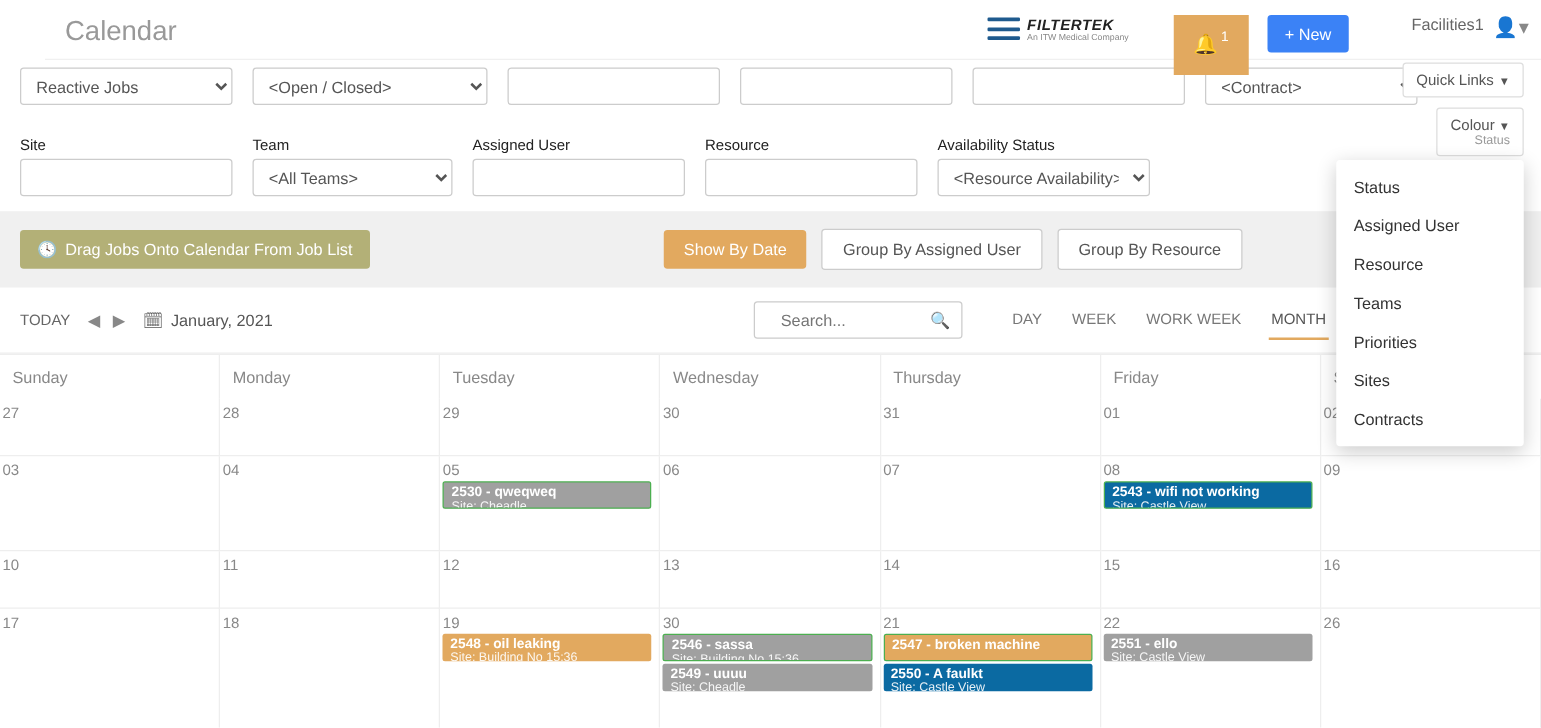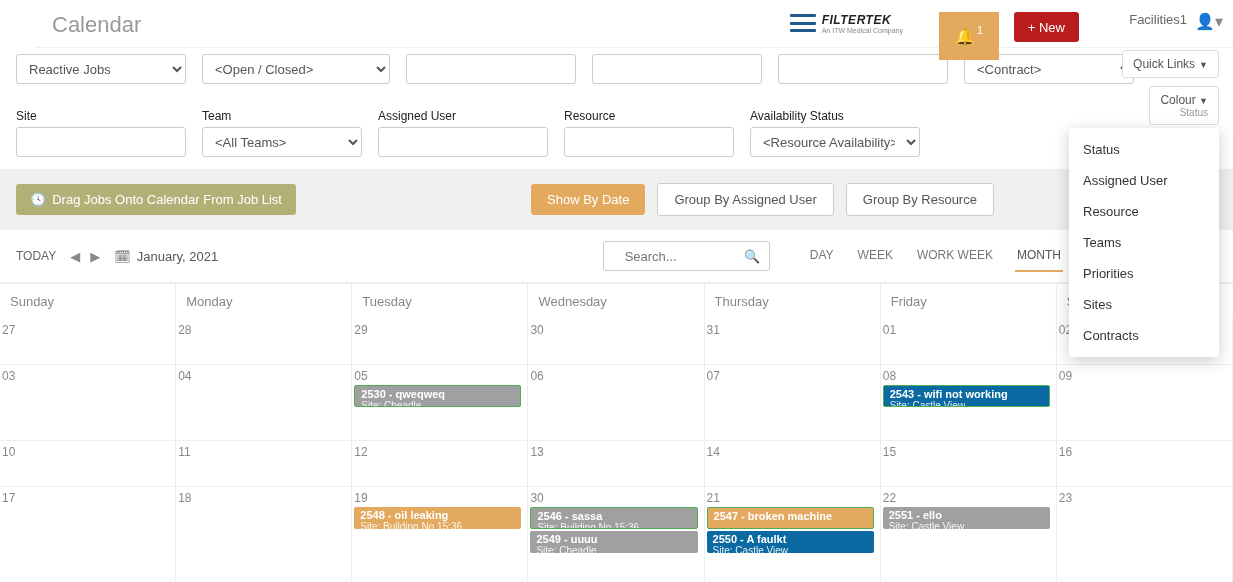--- a/index.html
+++ b/index.html
@@ -7,21 +7,21 @@
 
 .topbar { display: flex; align-items: flex-start; height: 48px; padding: 12px 16px; border-bottom: 1px solid #f0f0f0; position: relative; margin-left: 36px; }
 .topbar h1 { font-size: 22px; font-weight: 400; color: #999; }
 .topbar .logo { position: absolute; right: 330px; display: flex; align-items: center; gap: 6px; }
 .logo-mark { width: 26px; height: 18px; display: flex; flex-direction: column; justify-content: space-between; }
 .logo-mark div { height: 3px; background: #1e5a8e; border-radius: 1px; }
 .logo-text { font-weight: 800; font-size: 12px; font-style: italic; color: #222; letter-spacing: .5px; }
 .logo-sub { font-size: 7px; color: #888; display:block; font-style: normal; letter-spacing:0; }
 .topbar .bell { position: absolute; right: 234px; width: 60px; height: 48px; background: #e2a95f; display: flex; align-items: center; justify-content: center; color:#fff; font-size:16px; }
 .topbar .bell sup { font-size:11px; margin-left:2px; top:-6px; position:relative;}
-.topbar .newbtn { position: absolute; right: 154px; height: 30px; padding: 0 14px; background: #b91c1c; color:#fff; border:none; border-radius:3px; font-size:13px;}
+.topbar .newbtn { position: absolute; right: 154px; height: 30px; padding: 0 14px; background: #3b82f6; color:#fff; border:none; border-radius:3px; font-size:13px;}
 .topbar .user { position:absolute; right:46px; color:#666; font-size:13px; }
 .topbar .avatar { position:absolute; right:10px; color:#888; font-size:16px;}
 
 .filters { padding: 6px 16px 12px; display:flex; flex-direction:column; gap:25px; background:#fff; }
 .filter-row { display:flex; gap:16px; }
 .filter-col { display:flex; flex-direction:column; gap:4px; }
 .filter-col label { font-size:12px; color:#222; font-weight:500; }
 .filter-col select, .filter-col input { height:30px; border:1px solid #ccc; border-radius:3px; padding:0 8px; font-size:13px; color:#555; background:#fff; }
 
 .quicklinks-panel { position:absolute; right:14px; top:50px; width:104px; text-align:right; }
@@ -280,21 +280,21 @@
     <div class="cell xtall">
       <div class="dnum">21</div>
       <div class="event ev-orange ev-green-border"><span>2547 - broken machine</span><small></small></div>
       <div class="event ev-blue"><span>2550 - A faulkt</span><small>Site: Castle View</small></div>
     </div>
     <div class="cell xtall">
       <div class="dnum">22</div>
       <div class="event ev-grey"><span>2551 - ello</span><small>Site: Castle View</small></div>
     </div>
     <div class="cell xtall">
-      <div class="dnum">23</div>
+      <div class="dnum">26</div>
     </div>
     <div class="cell tall">
       <div class="dnum">24</div>
     </div>
     <div class="cell tall">
       <div class="dnum">25</div>
     </div>
     <div class="cell tall">
       <div class="dnum">26</div>
     </div>

